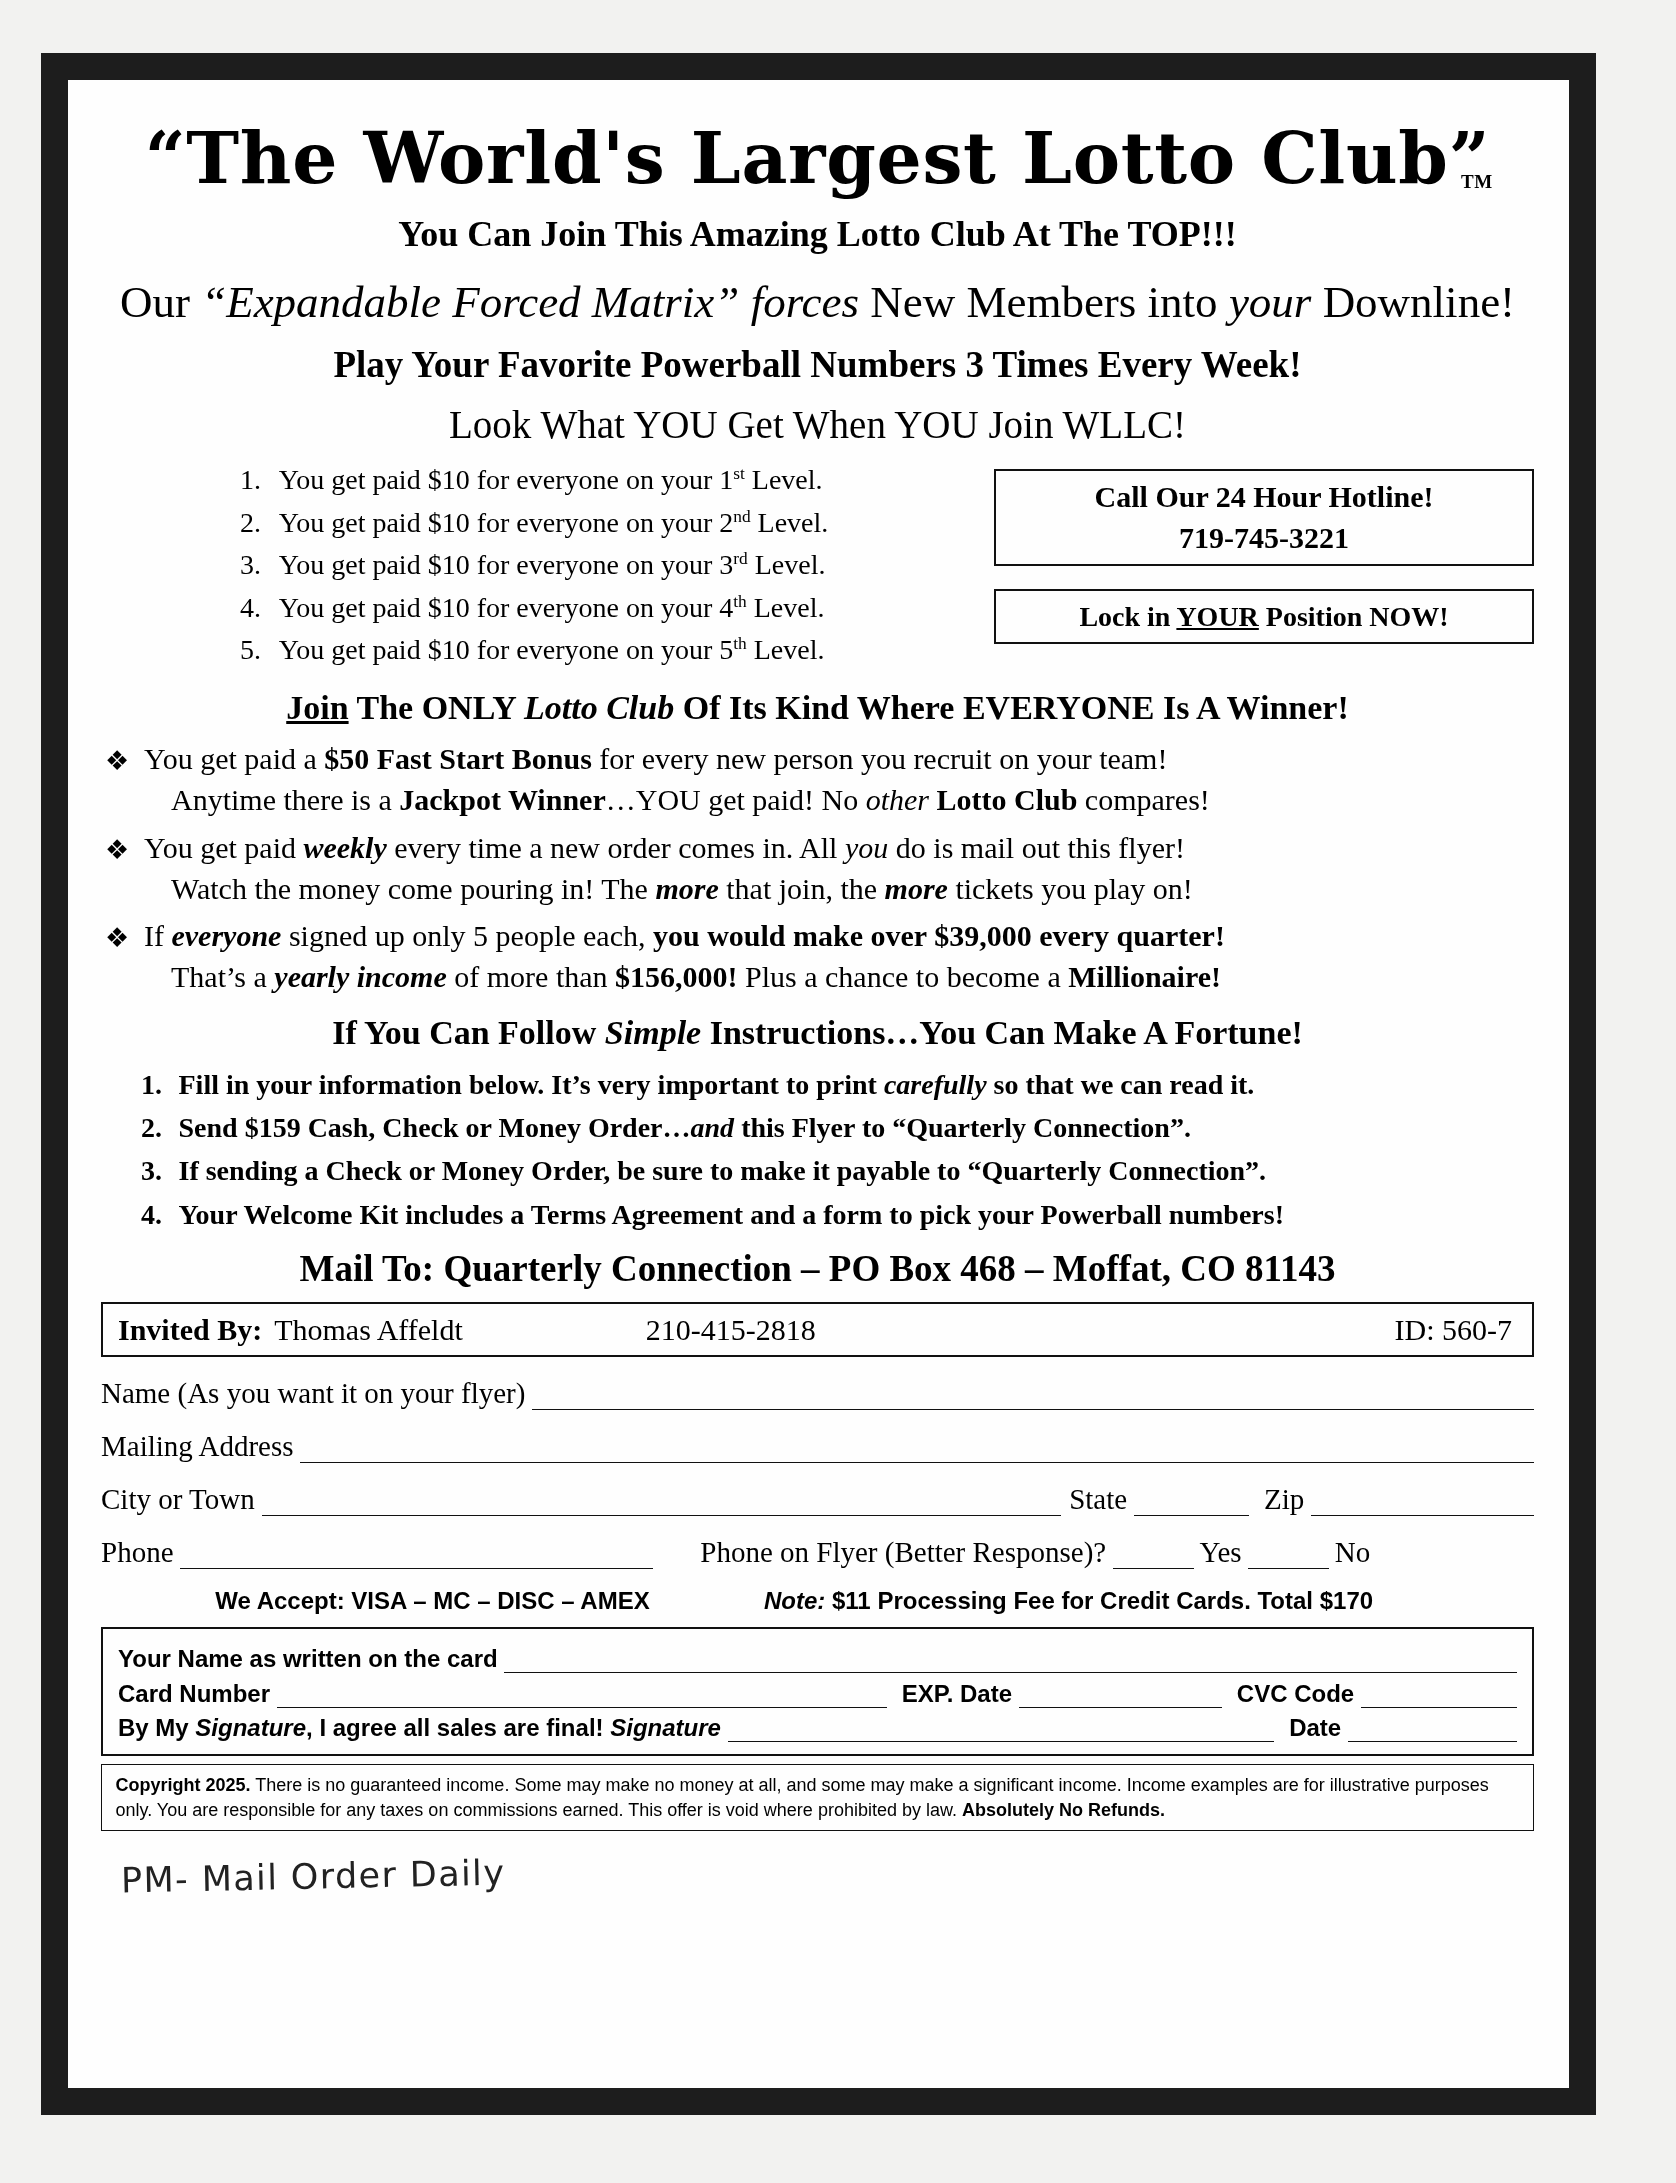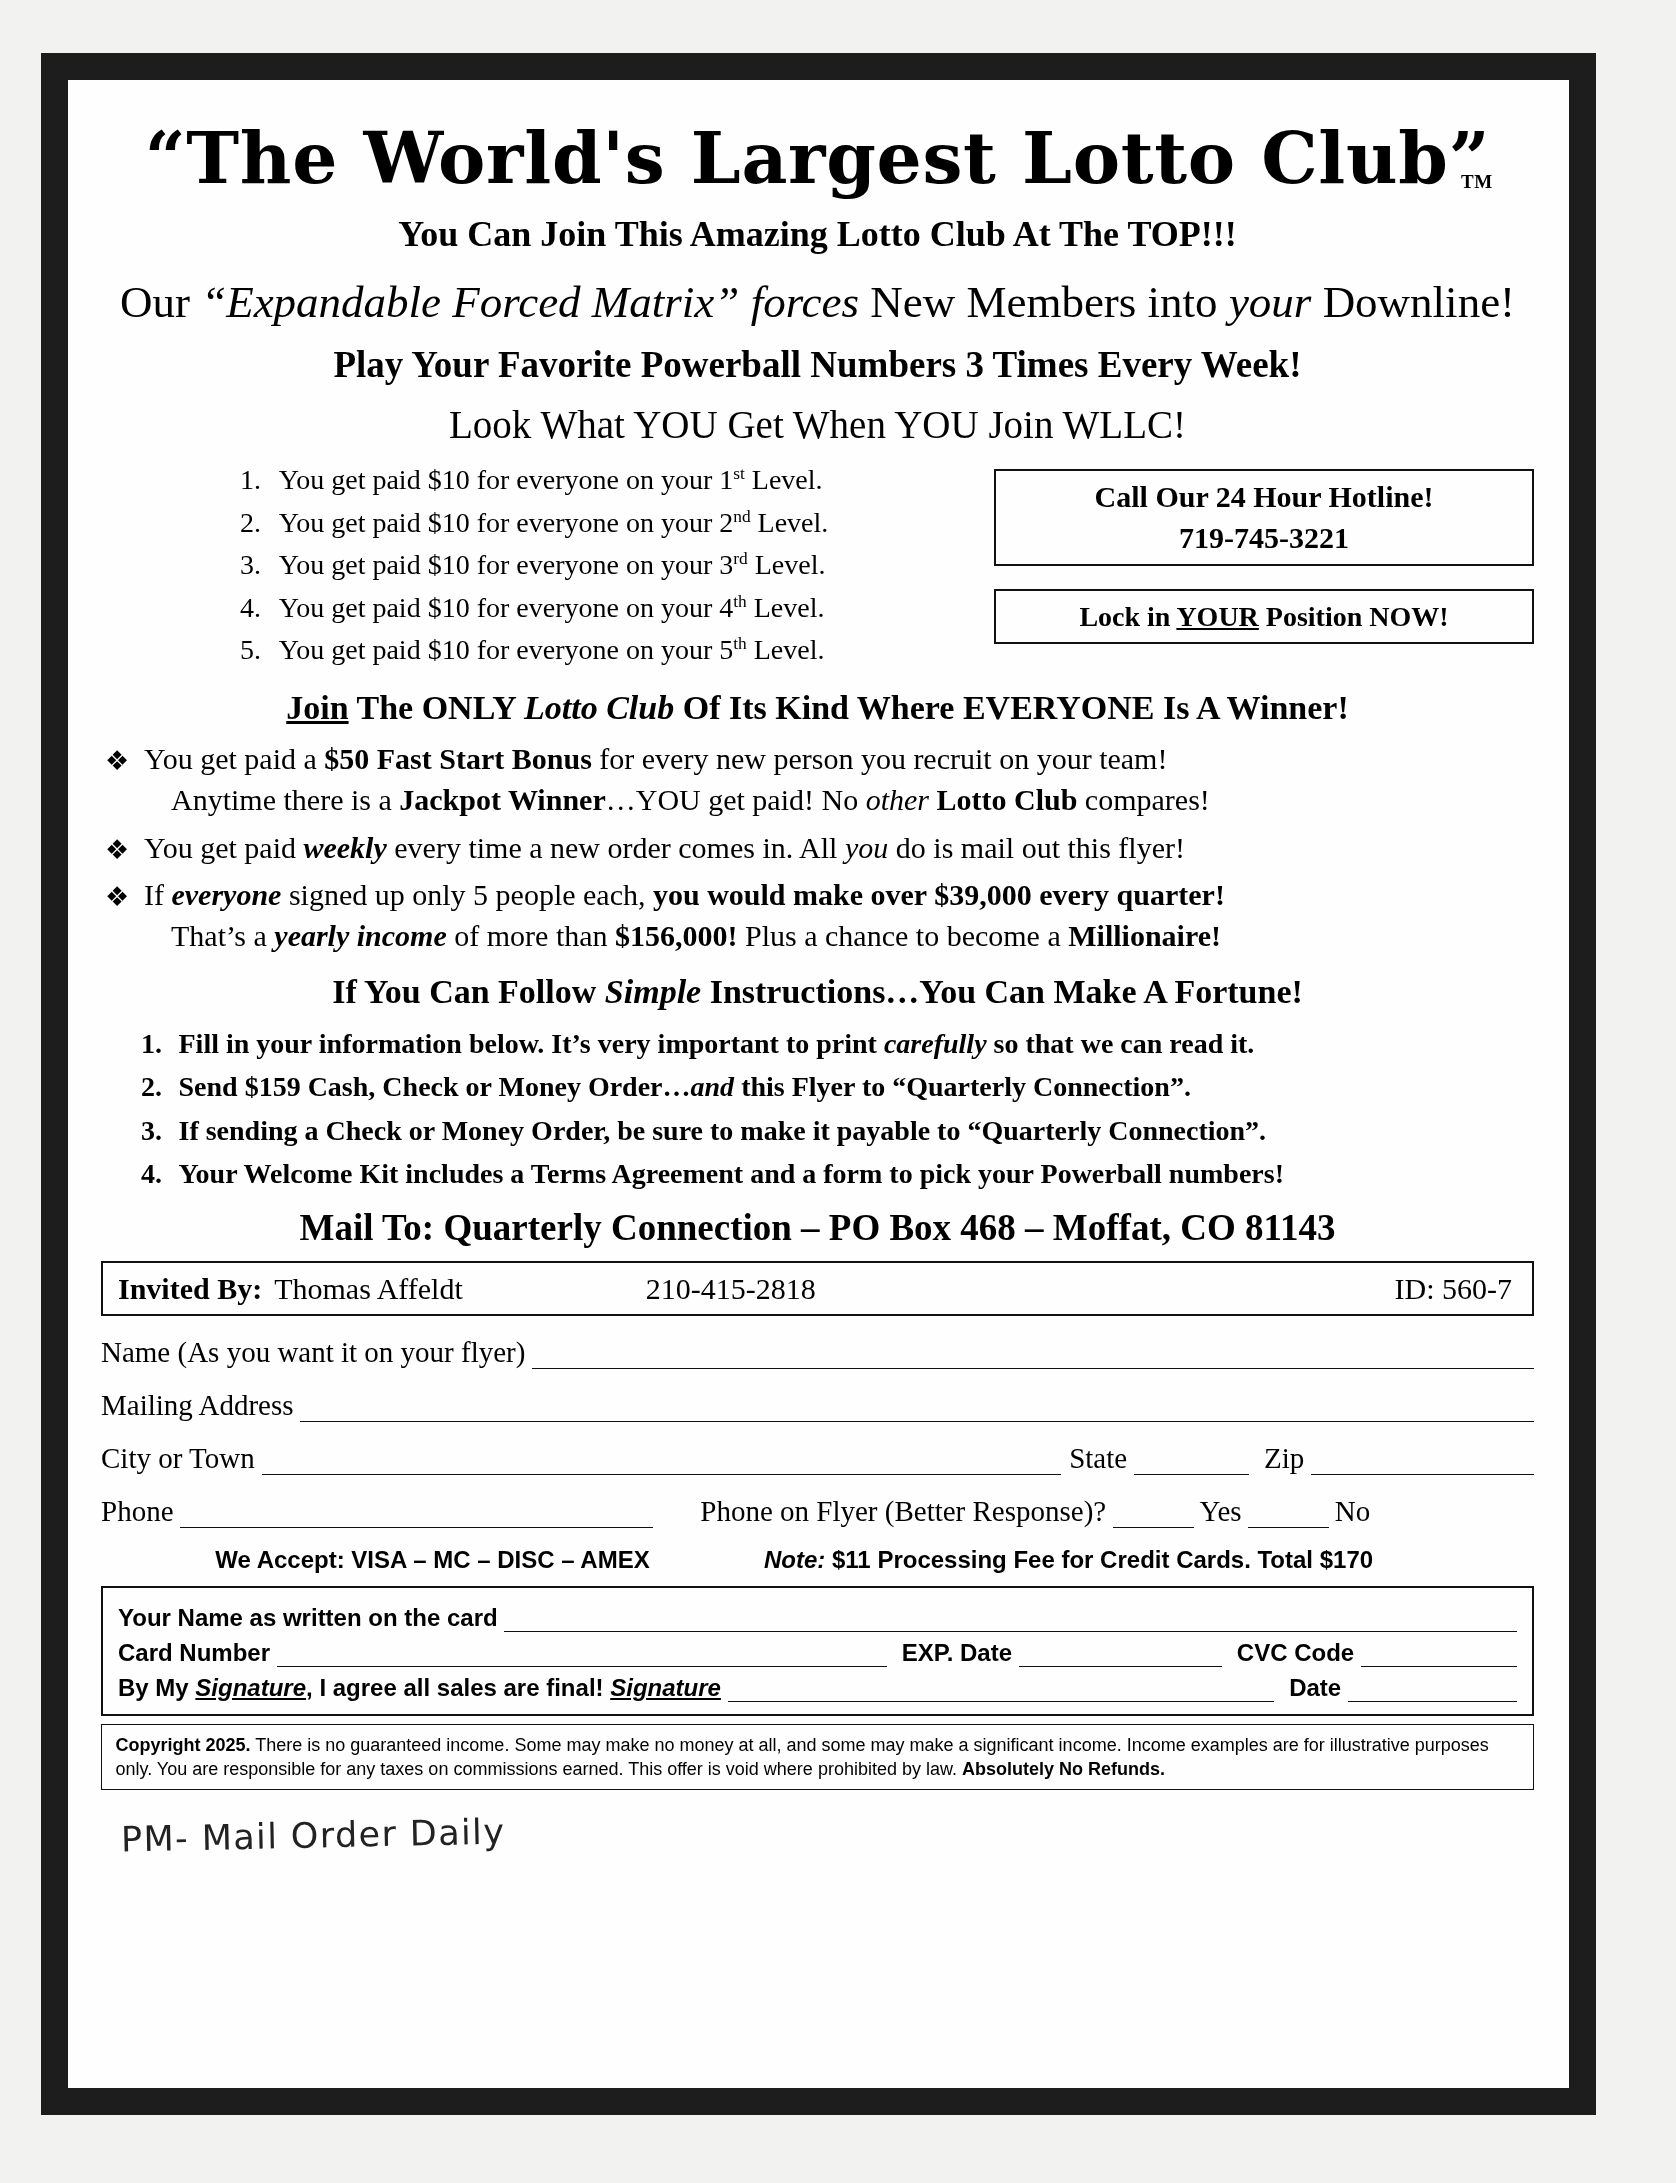--- a/index.html
+++ b/index.html
@@ -212,21 +212,21 @@
     font-weight: bold;
     font-size: 24px;
   }
   .cardbox .crow {
     display: flex;
     align-items: flex-end;
     margin-top: 6.8px;
     white-space: nowrap;
   }
   .cardbox .crow .t { padding-right: 6.8px; }
-  .cardbox .crow i { font-style: italic; text-decoration: underline; }
+  .cardbox .crow i { font-style: italic; }
   .cardbox .rule { height: 23px; }
   .cardbox .rule.exp { flex: 0 0 203px; }
   .cardbox .rule.cvc { flex: 0 0 156px; }
   .cardbox .rule.date { flex: 0 0 169px; }
 
   .copybox {
     border: 1.4px solid #111;
     margin-top: 8px;
     padding: 8px 13.5px;
     font-family: "Liberation Sans", sans-serif;
@@ -304,20 +304,21 @@
         <div class="btxt">
           <div><span>You get paid a </span><b>$50 Fast Start Bonus</b><span> for every new person you recruit on your team!</span></div>
           <div class="l2"><span>Anytime there is a </span><b>Jackpot Winner</b><span>…YOU get paid!  No </span><i>other</i><span> </span><b>Lotto Club</b><span> compares!</span></div>
         </div>
       </div>
 
       <div class="bullet">
         <div class="mark">❖</div>
         <div class="btxt">
           <div><span>You get paid </span><b><i>weekly</i></b><span> every time a new order comes in.  All </span><i>you</i><span> do is mail out this flyer!</span></div>
+          <div class="l2"><span>Watch the money come pouring in!  The </span><b><i>more</i></b><span> that join, the </span><b><i>more</i></b><span> tickets you play on!</span></div>
         </div>
       </div>
 
       <div class="bullet">
         <div class="mark">❖</div>
         <div class="btxt">
           <div><span>If </span><b><i>everyone</i></b><span> signed up only 5 people each, </span><b>you would make </b><b>over $39,000</b><b> every quarter!</b></div>
           <div class="l2"><span>That’s a </span><b><i>yearly income</i></b><span> of more than </span><b>$156,000!</b><span>  Plus a chance to become a </span><b>Millionaire!</b></div>
         </div>
       </div>

